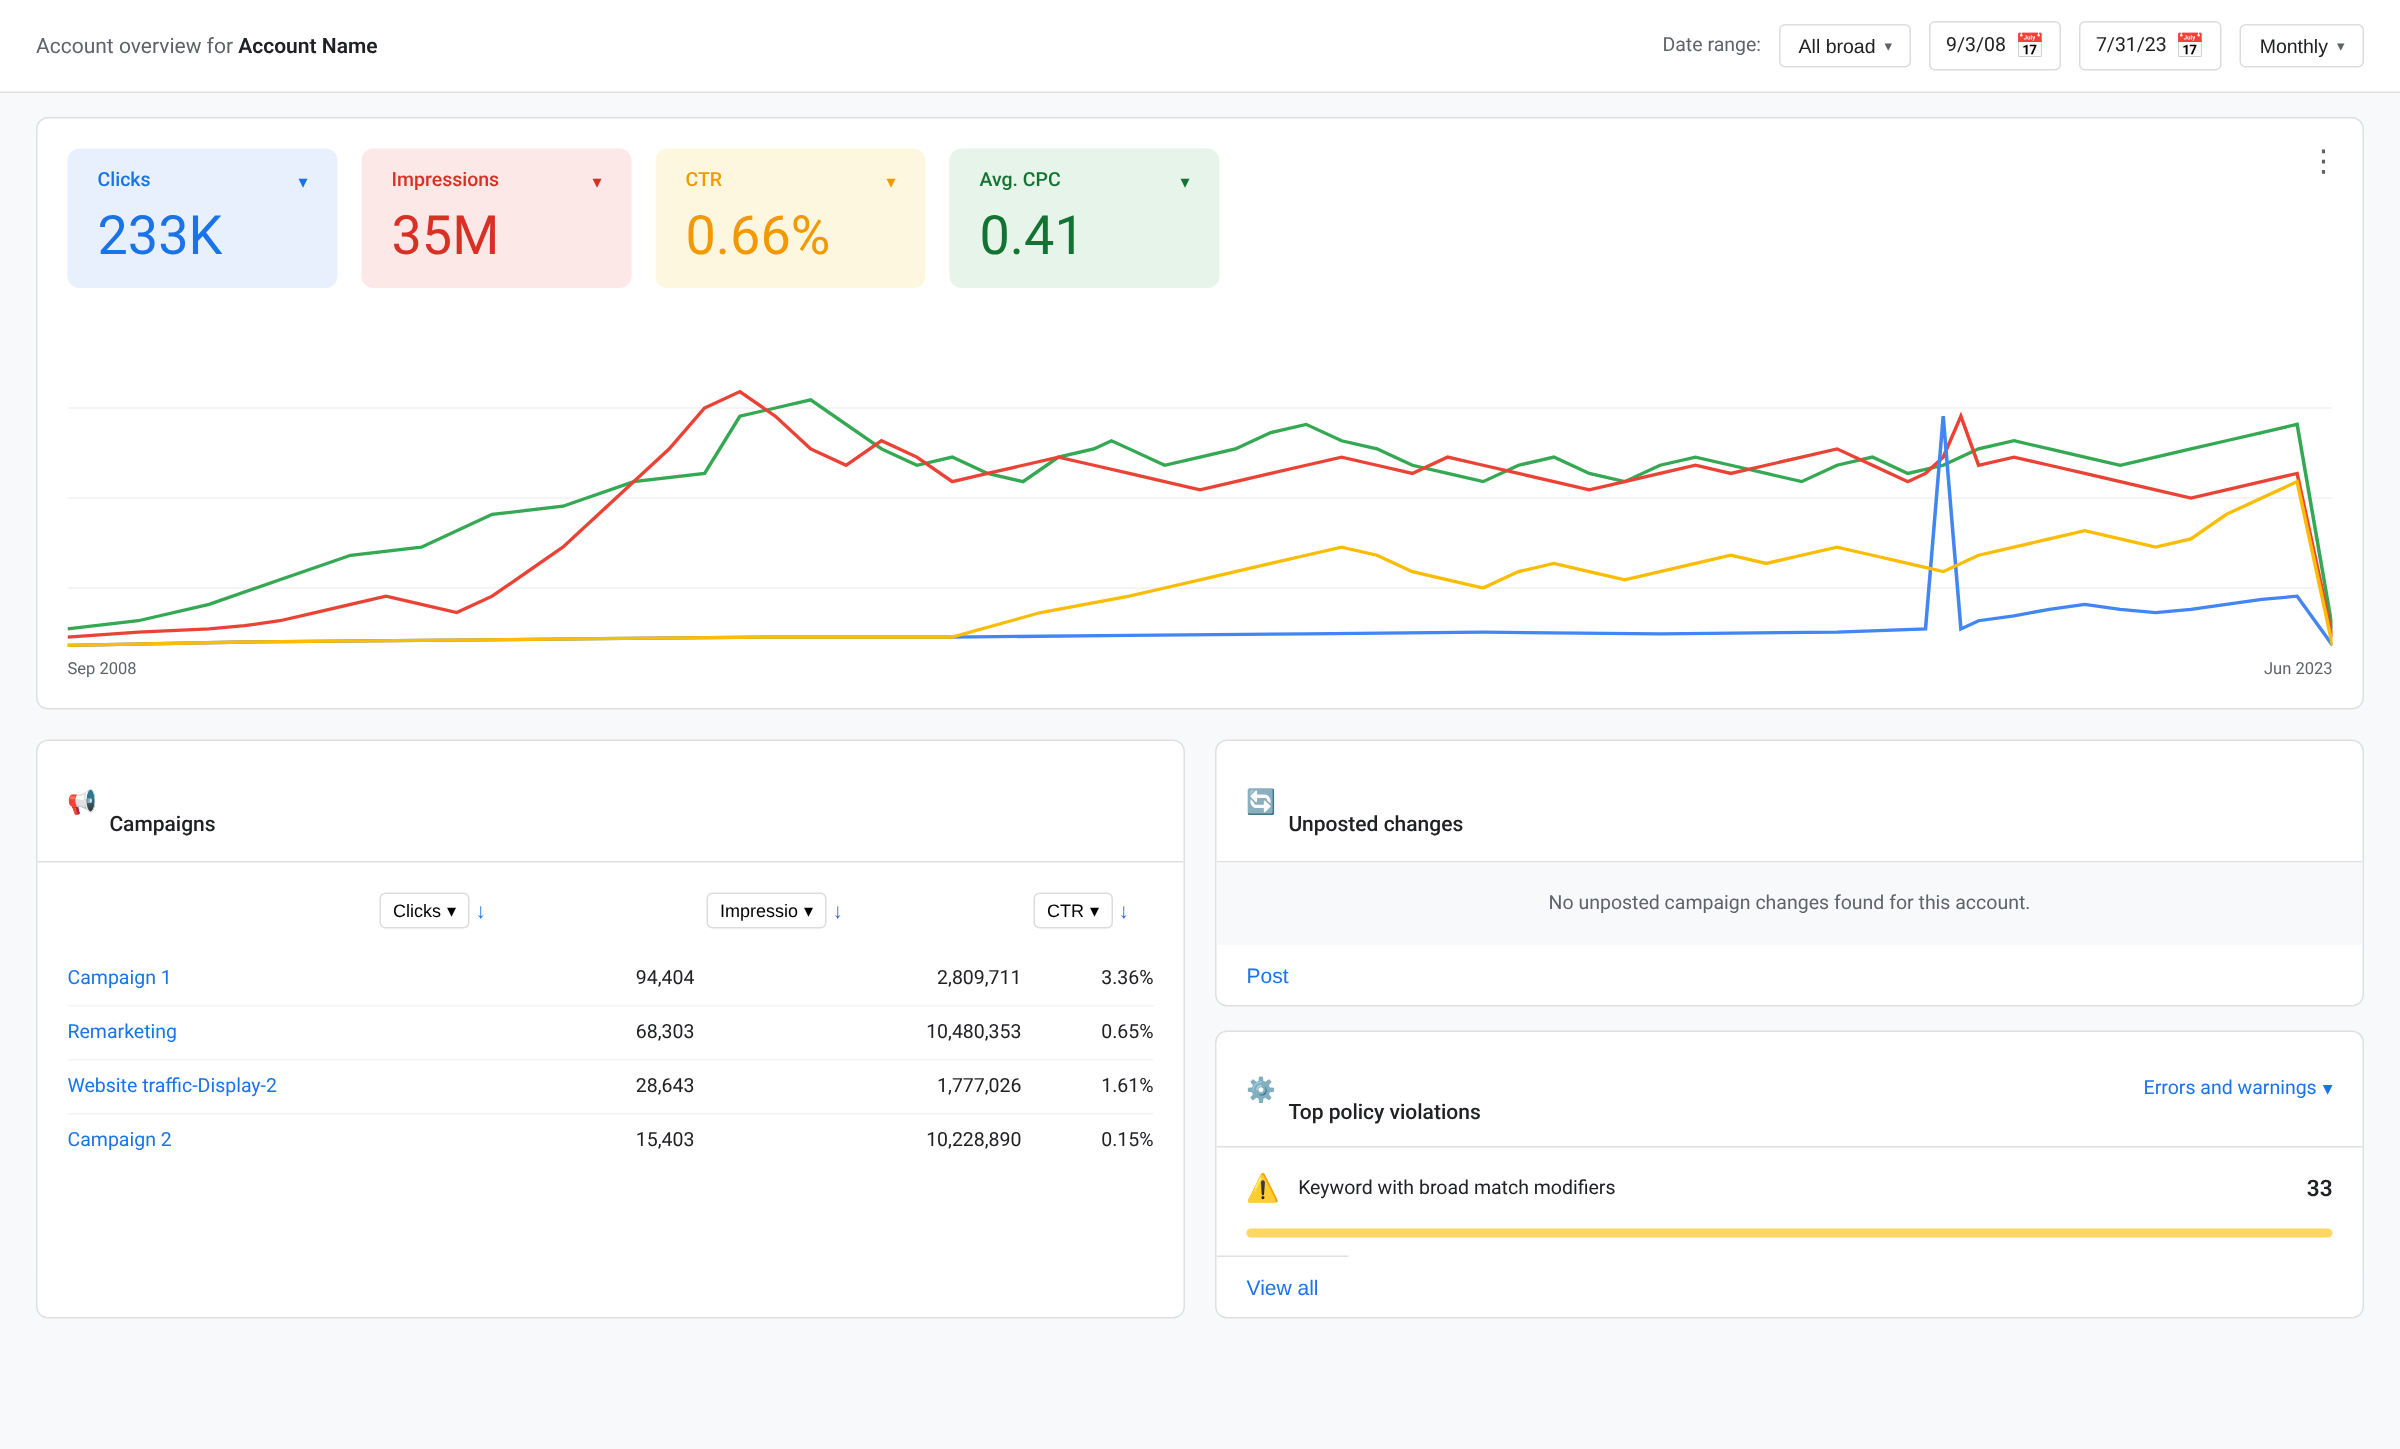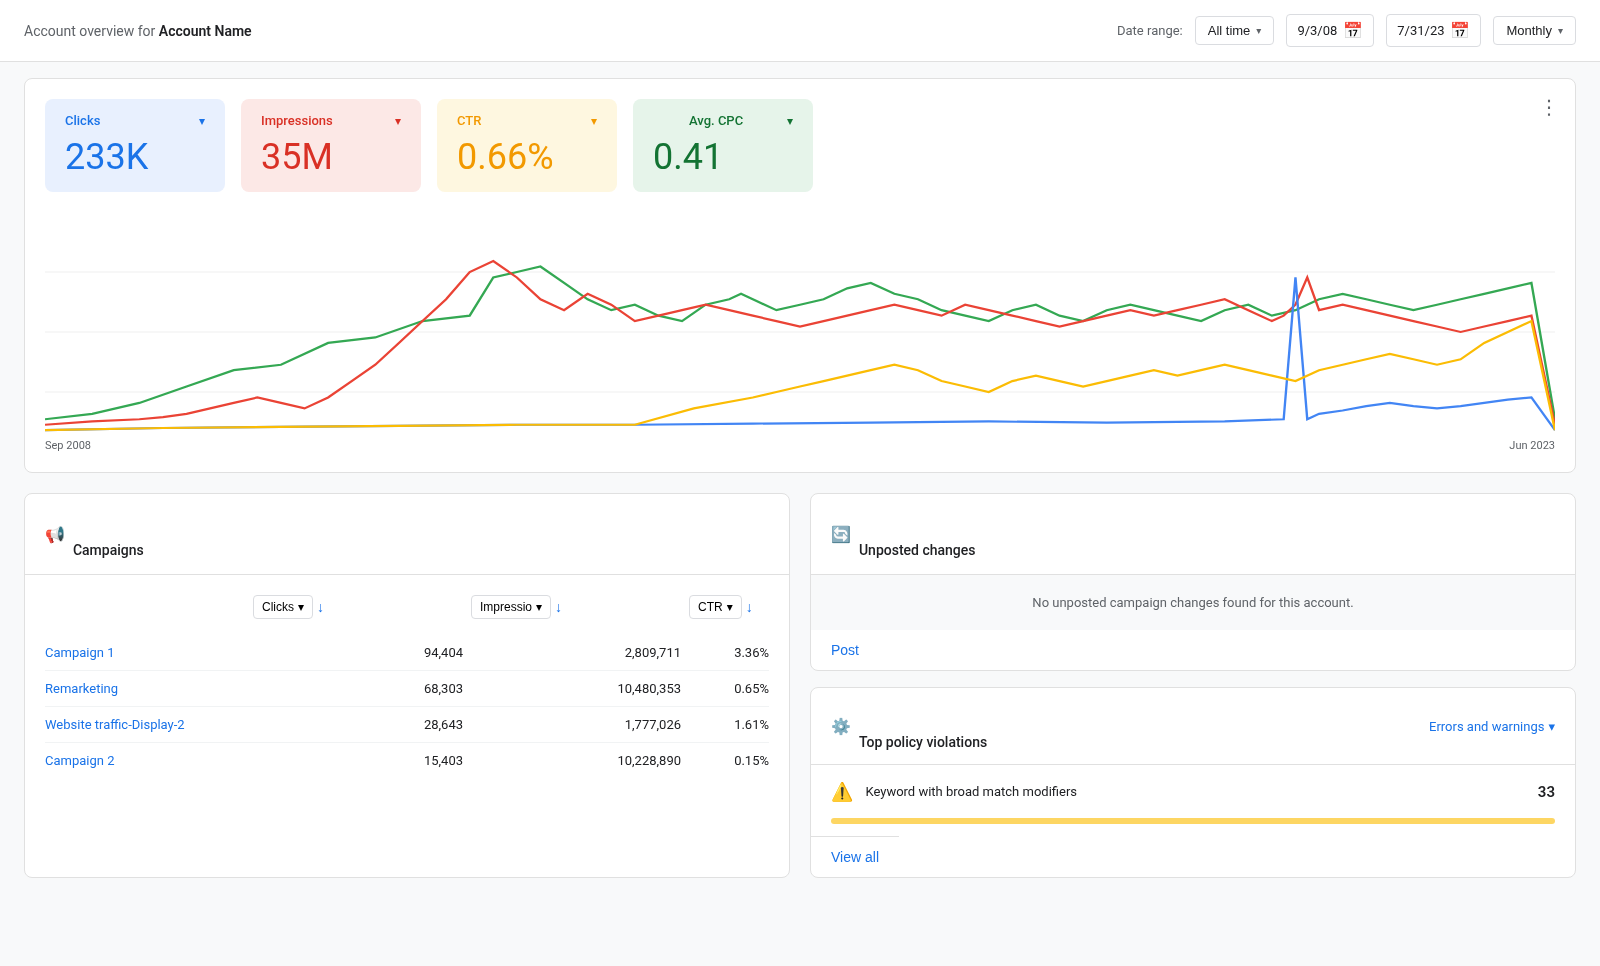--- a/index.html
+++ b/index.html
@@ -25,21 +25,21 @@
     .metric-card { border-radius: 8px; padding: 14px 20px; min-width: 180px; }
     .metric-card.blue { background: #e8f0fe; }
     .metric-card.red { background: #fce8e6; }
     .metric-card.yellow { background: #fef7e0; }
     .metric-card.green { background: #e6f4ea; }
     .metric-header { display: flex; align-items: center; justify-content: space-between; margin-bottom: 8px; }
     .metric-name { font-size: 13px; font-weight: 500; }
     .metric-card.blue .metric-name { color: #1a73e8; }
     .metric-card.red .metric-name { color: #d93025; }
     .metric-card.yellow .metric-name { color: #f29900; }
-    .metric-card.green .metric-name { color: #137333; margin-left: 36px; }
+    .metric-card.green .metric-name { color: #137333; }
     .metric-value { font-size: 36px; font-weight: 400; }
     .metric-card.blue .metric-value { color: #1a73e8; }
     .metric-card.red .metric-value { color: #d93025; }
     .metric-card.yellow .metric-value { color: #f29900; }
     .metric-card.green .metric-value { color: #137333; }
     .metric-arrow { font-size: 12px; }
     .metric-card.blue .metric-arrow { color: #1a73e8; }
     .metric-card.red .metric-arrow { color: #d93025; }
     .metric-card.yellow .metric-arrow { color: #f29900; }
     .metric-card.green .metric-arrow { color: #137333; }
@@ -95,21 +95,21 @@
 </head>
 <body>
 
 <div class="header">
   <span class="header-title">
     <span>Account overview for</span> <strong>Account Name</strong>
   </span>
   <div class="header-controls">
     <span class="date-range-label">Date range:</span>
     <button class="dropdown-btn">
-      <span>All time</span>
+      <span>All broad</span>
       <span class="arrow">▾</span>
     </button>
     <div class="date-input">
       <span>9/3/08</span>
       <span class="calendar-icon">📅</span>
     </div>
     <div class="date-input">
       <span>7/31/23</span>
       <span class="calendar-icon">📅</span>
     </div>

